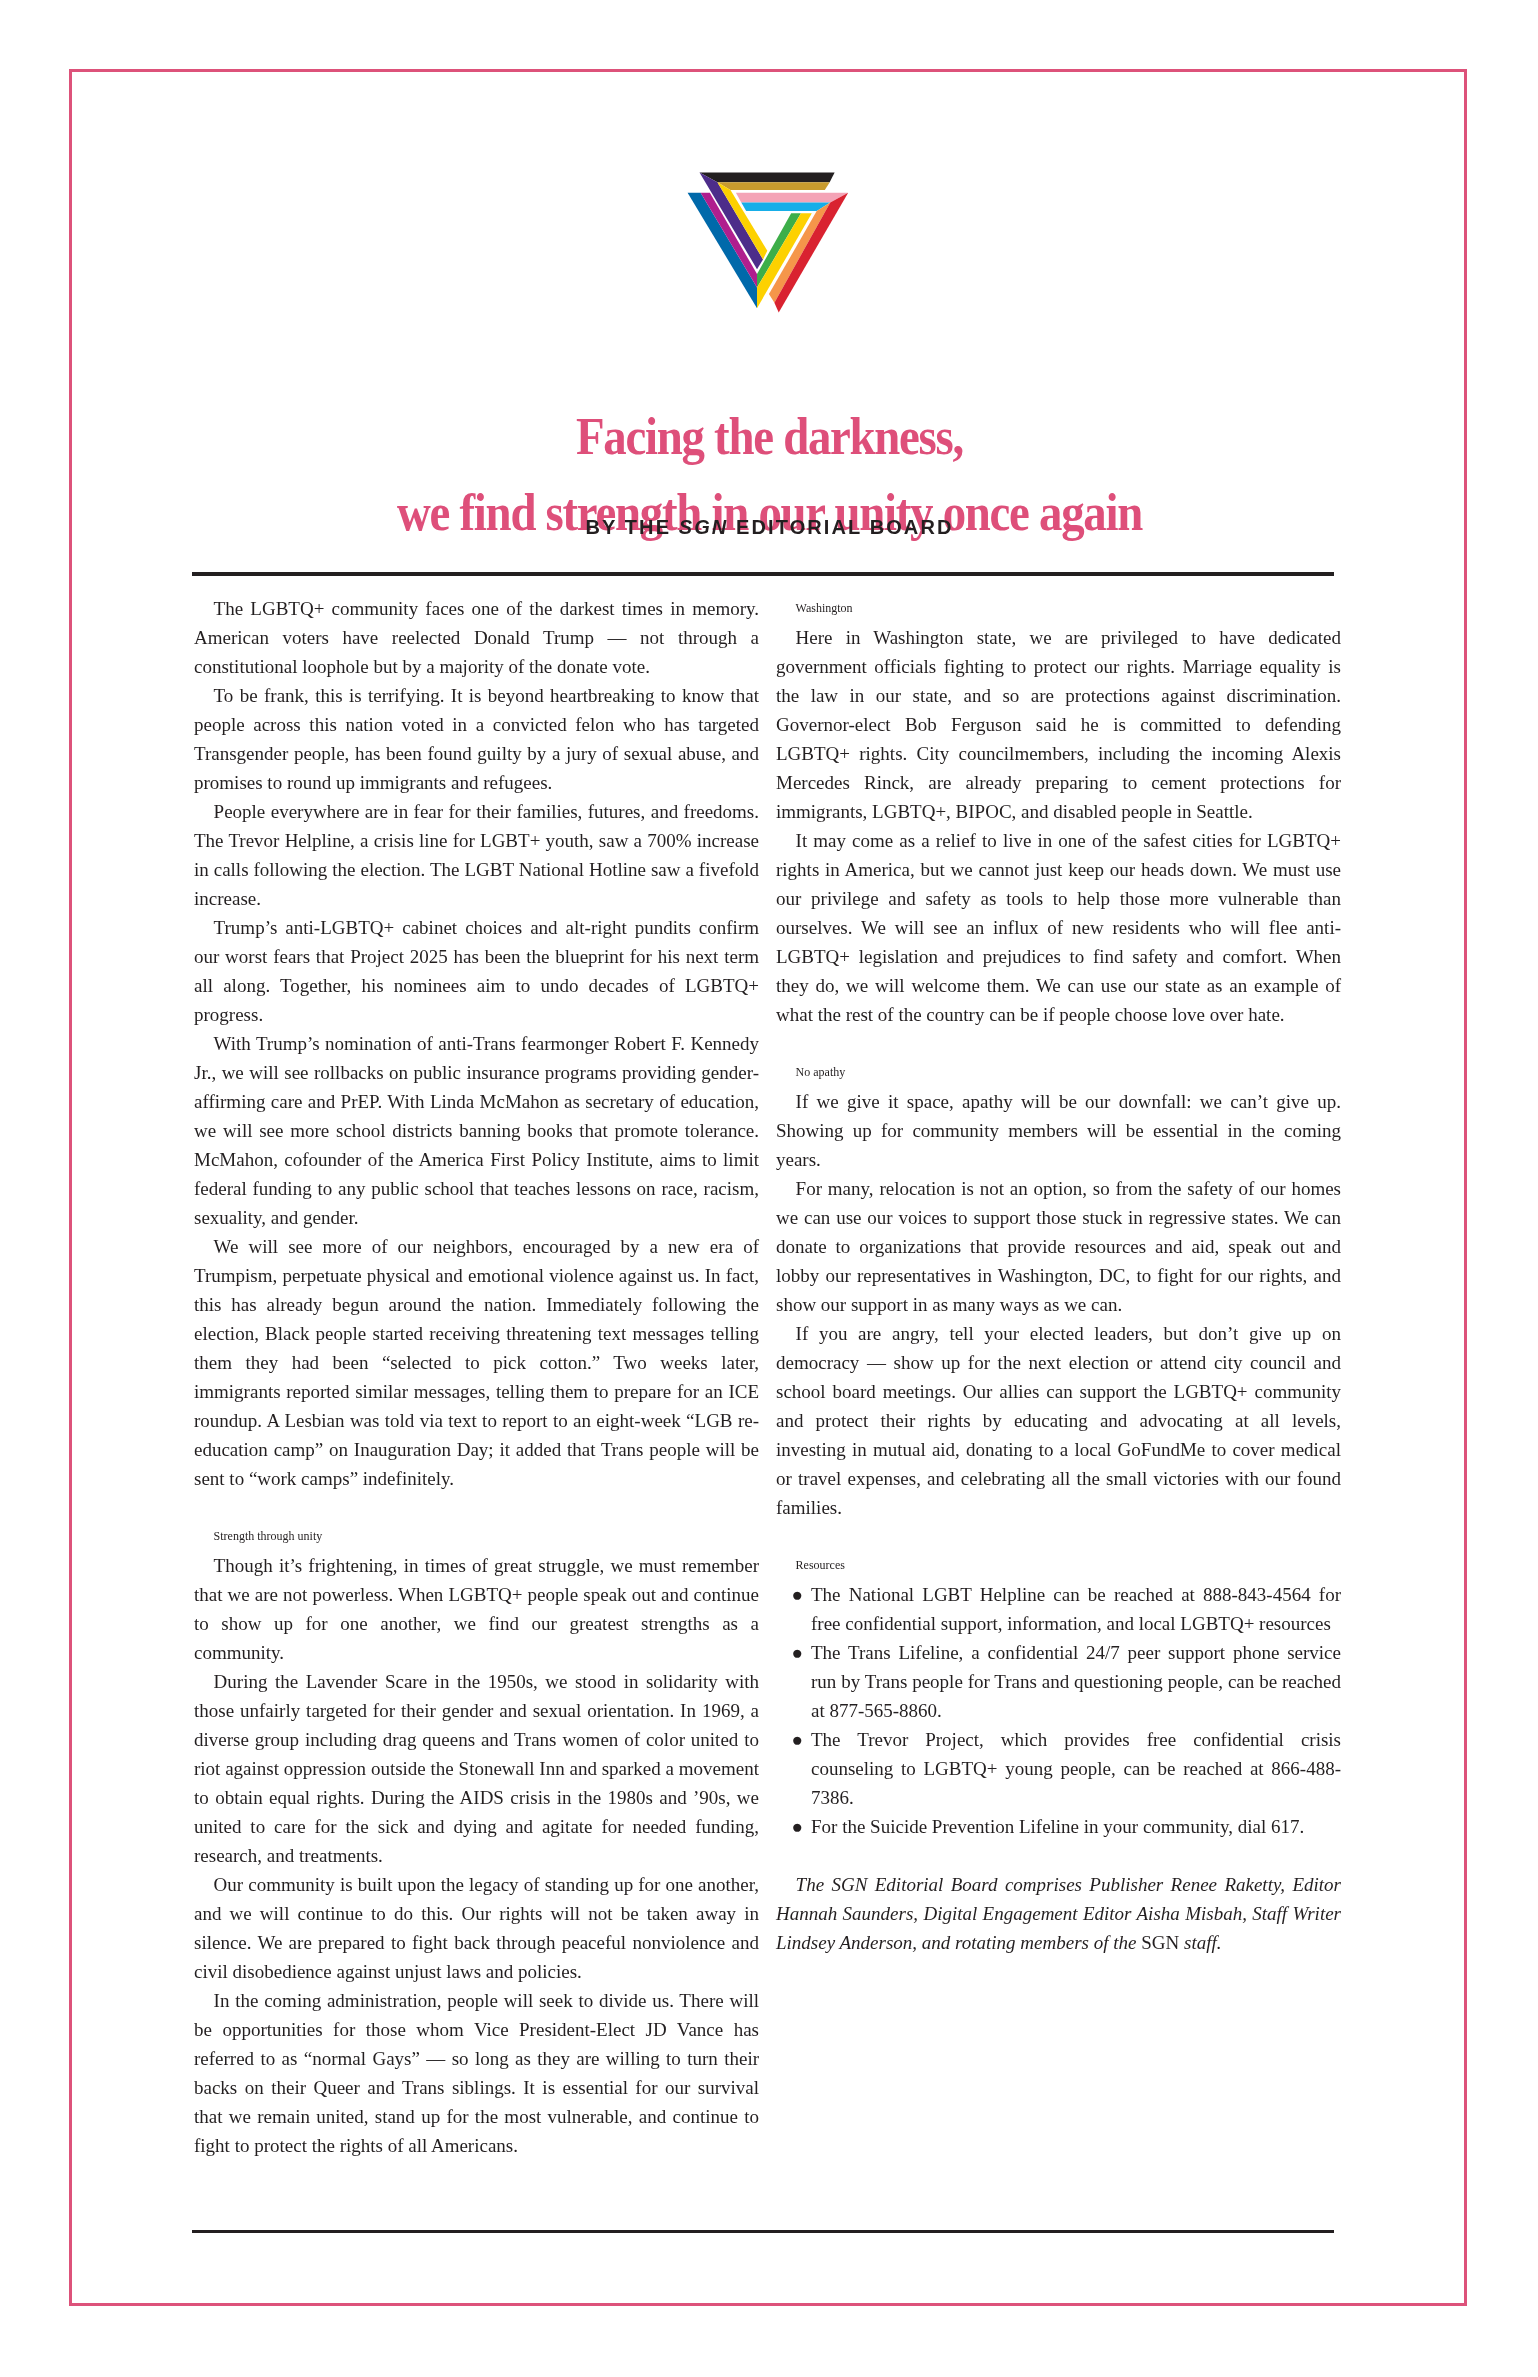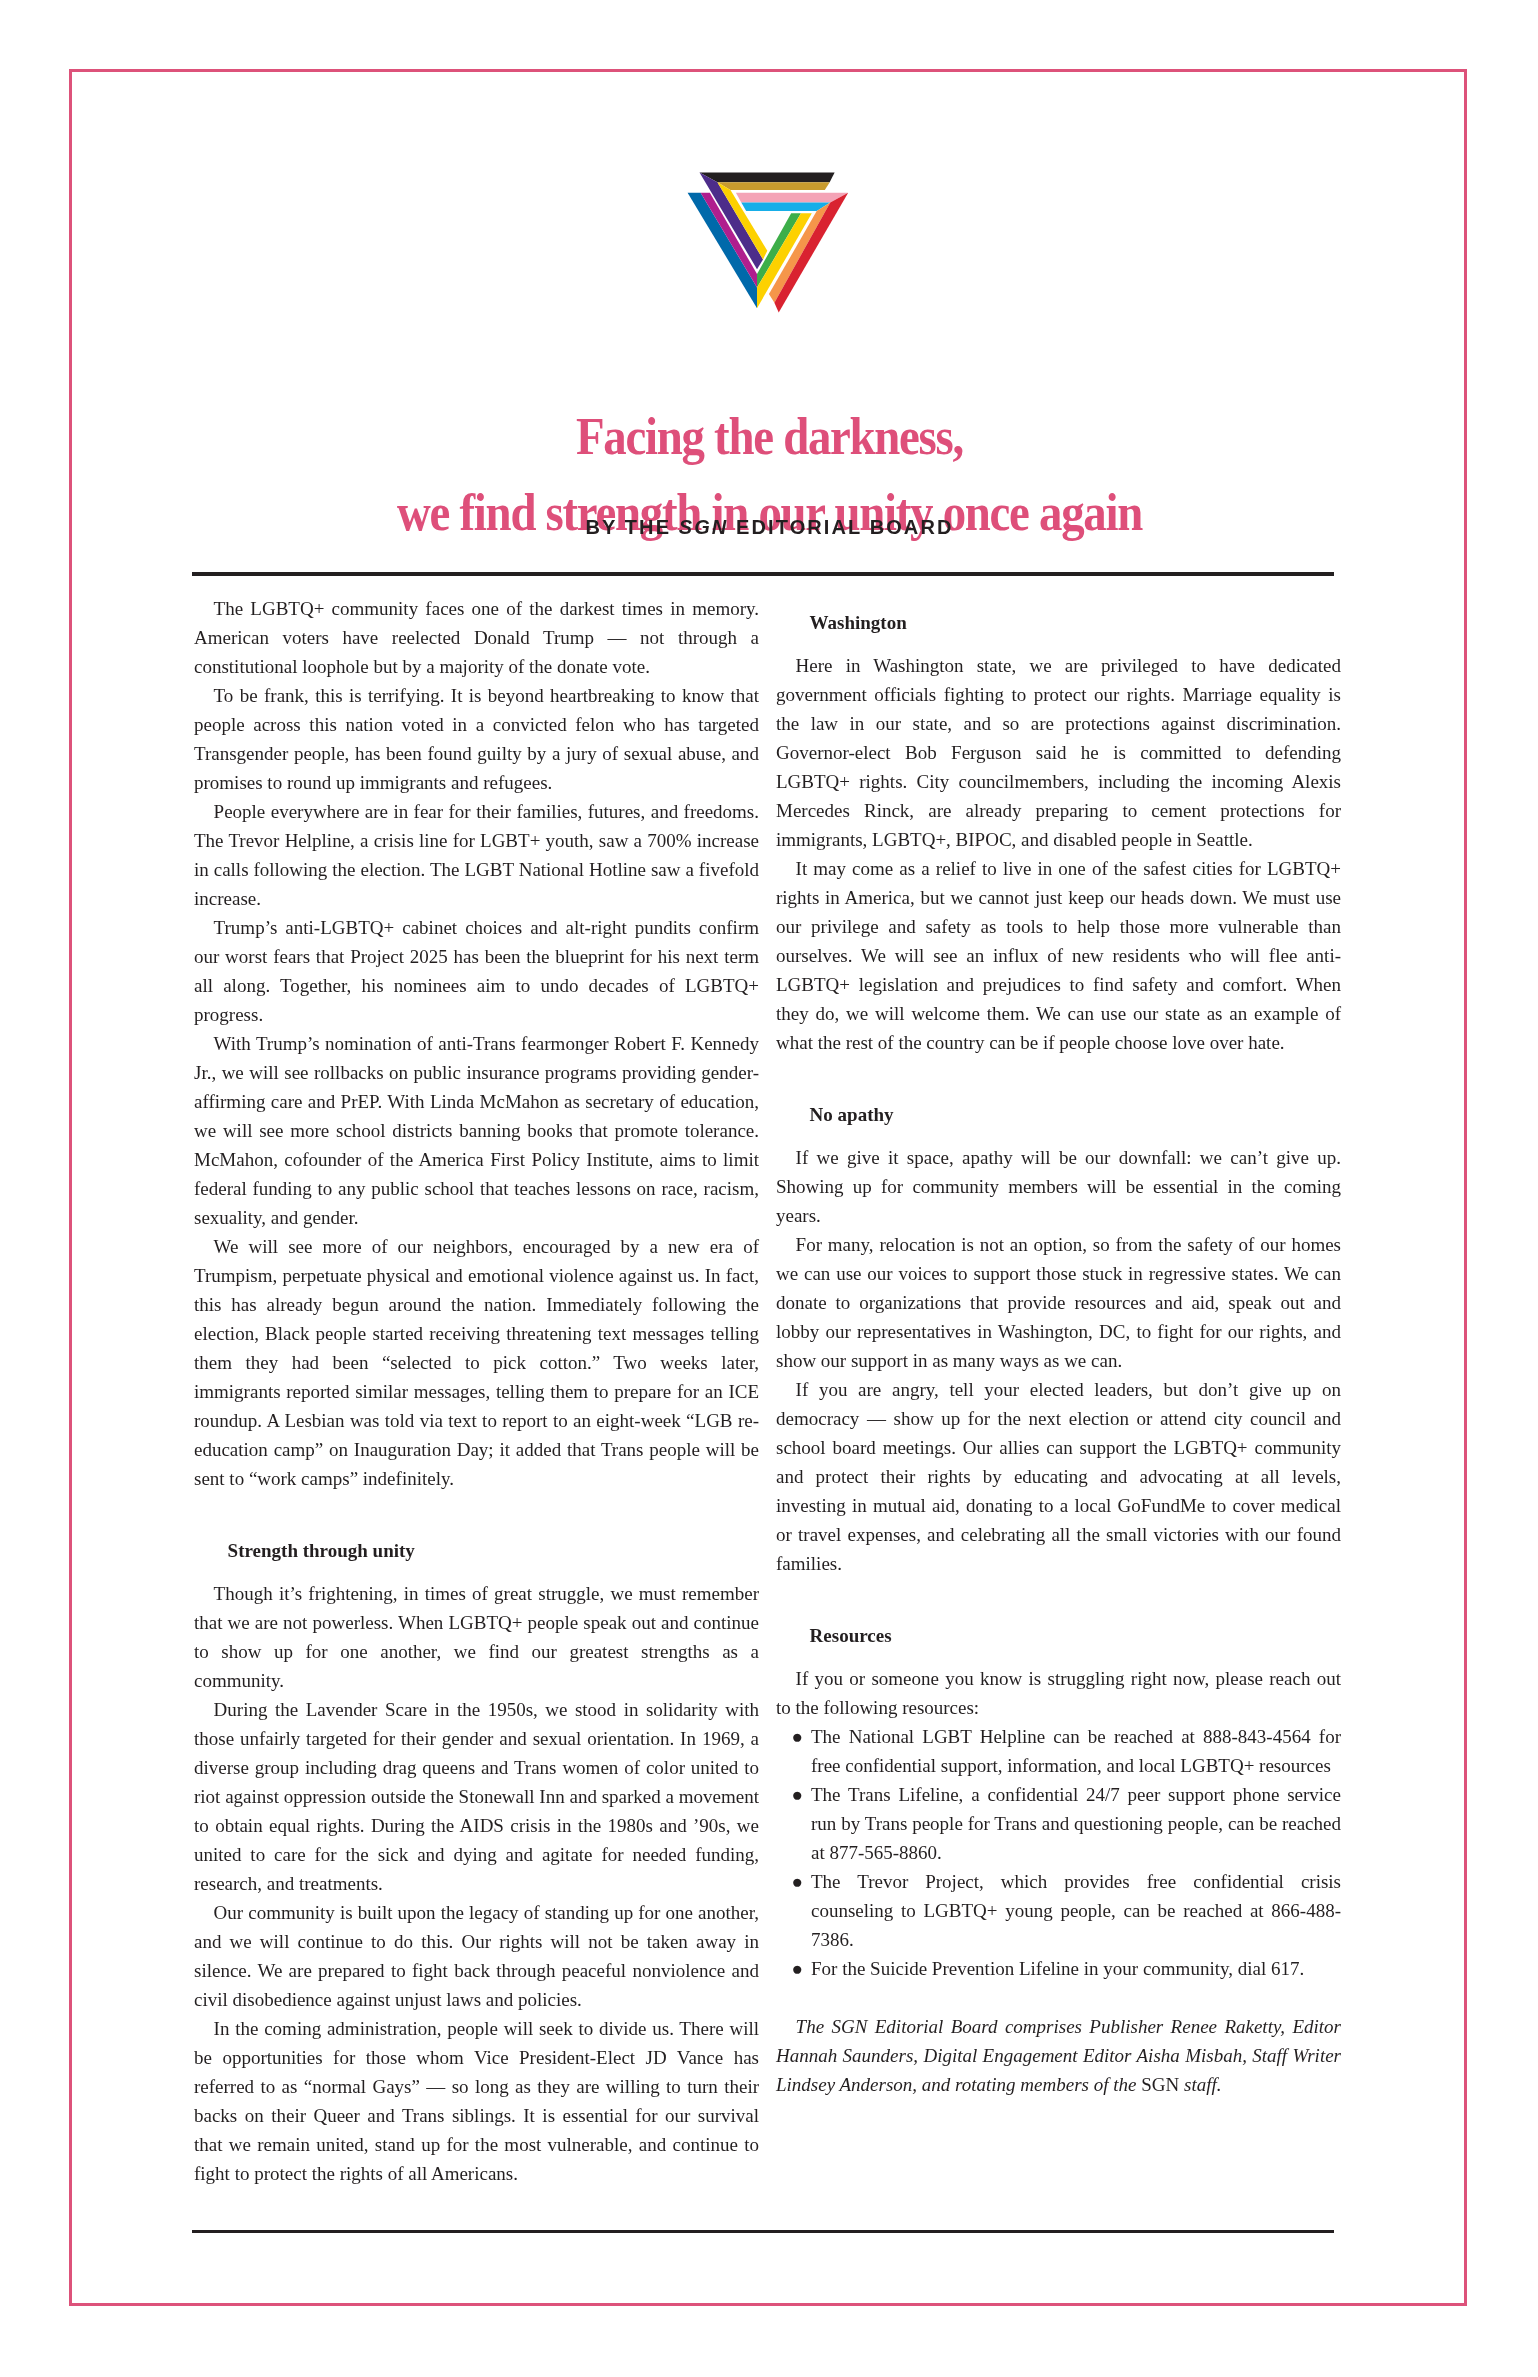--- a/index.html
+++ b/index.html
@@ -81,24 +81,24 @@
       text-align: justify;
       hyphens: auto;
     }
     .column.left { left: 194px; }
     .column.right { left: 776px; }
     .column p {
       margin: 0;
       text-indent: 19.6px;
     }
     .column h3 {
-      margin: 14px;
-      font-size: 19px;
+      margin: 0;
+      font-size: 12px;
       line-height: 29px;
-      font-weight: bold;
+      font-weight: normal;
       text-indent: 19.6px;
     }
     .spacer {
       height: 29px;
     }
     .resources-list {
       list-style: none;
       margin: 0;
       padding: 0;
     }
@@ -174,21 +174,20 @@
   <h3>Washington</h3>
   <p>Here in Washington state, we are privileged to have dedicated government officials fighting to protect our rights. Marriage equality is the law in our state, and so are protections against discrimination. Governor-elect Bob Ferguson said he is committed to defending LGBTQ+ rights. City councilmembers, including the incoming Alexis Mercedes Rinck, are already preparing to cement protections for immigrants, LGBTQ+, BIPOC, and disabled people in Seattle.</p>
   <p>It may come as a relief to live in one of the safest cities for LGBTQ+ rights in America, but we cannot just keep our heads down. We must use our privilege and safety as tools to help those more vulnerable than ourselves. We will see an influx of new residents who will flee anti-LGBTQ+ legislation and prejudices to find safety and comfort. When they do, we will welcome them. We can use our state as an example of what the rest of the country can be if people choose love over hate.</p>
   <div class="spacer"></div>
   <h3>No apathy</h3>
   <p>If we give it space, apathy will be our downfall: we can’t give up. Showing up for community members will be essential in the coming years.</p>
   <p>For many, relocation is not an option, so from the safety of our homes we can use our voices to support those stuck in regressive states. We can donate to organizations that provide resources and aid, speak out and lobby our representatives in Washington, DC, to fight for our rights, and show our support in as many ways as we can.</p>
   <p>If you are angry, tell your elected leaders, but don’t give up on democracy — show up for the next election or attend city council and school board meetings. Our allies can support the LGBTQ+ community and protect their rights by educating and advocating at all levels, investing in mutual aid, donating to a local GoFundMe to cover medical or travel expenses, and celebrating all the small victories with our found families.</p>
   <div class="spacer"></div>
   <h3>Resources</h3>
-  <p>If you or someone you know is struggling right now, please reach out to the following resources:</p>
   <ul class="resources-list">
     <li><span class="bullet">●</span><span>The National LGBT Helpline can be reached at 888-843-4564 for free confidential support, information, and local LGBTQ+ resources</span></li>
     <li><span class="bullet">●</span><span>The Trans Lifeline, a confidential 24/7 peer support phone service run by Trans people for Trans and questioning people, can be reached at 877-565-8860.</span></li>
     <li><span class="bullet">●</span><span>The Trevor Project, which provides free confidential crisis counseling to LGBTQ+ young people, can be reached at 866-488-7386.</span></li>
     <li><span class="bullet">●</span><span>For the Suicide Prevention Lifeline in your community, dial 617.</span></li>
   </ul>
   <div class="spacer"></div>
   <p class="credits"><span>The SGN Editorial Board comprises Publisher Renee Raketty, Editor Hannah Saunders, Digital Engagement Editor Aisha Misbah, Staff Writer Lindsey Anderson, and rotating members of </span><span>the </span><span class="sgn-roman">SGN</span><span> staff.</span></p>
 </div>
 

